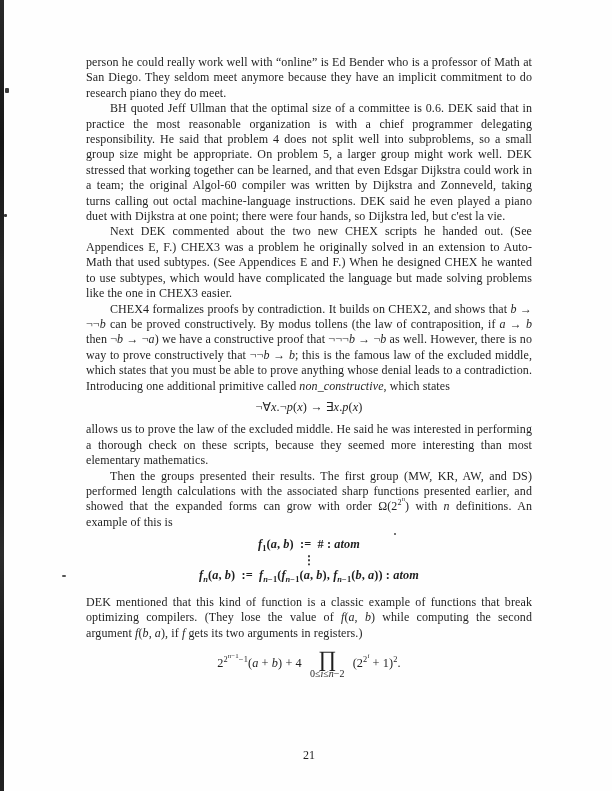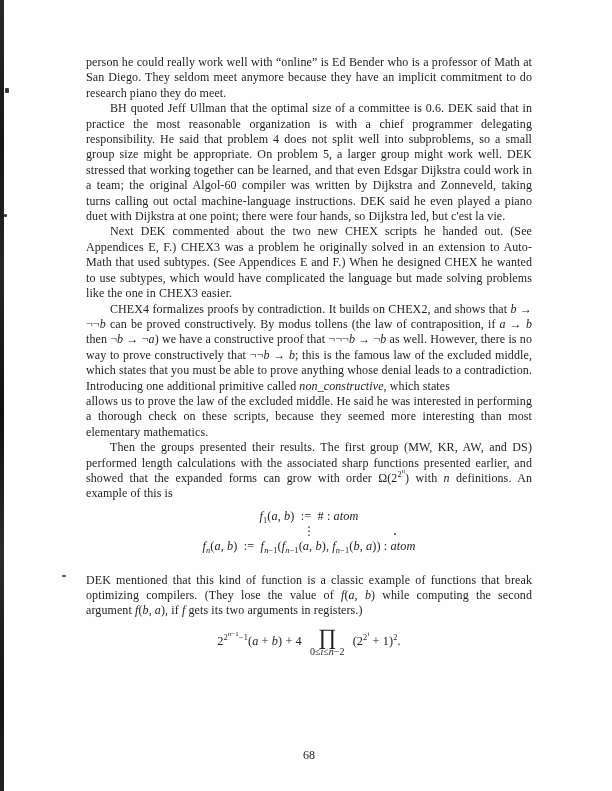--- a/index.html
+++ b/index.html
@@ -38,21 +38,21 @@
   sup { font-size: 68%; line-height: 0; }
   sup sup { font-size: 82%; }
   sub { font-size: 68%; line-height: 0; }
 
   .display-math {
     text-align: center;
     margin: 6px 0 7px 0;
     font-size: 12.3px;
     text-indent: 0 !important;
   }
-  .eq-block { margin: 7px 0 18px 0; }
+  .eq-block { margin: 7px 0 12px 0; font-weight: bold; }
   .eq-line { text-align: center; margin: 1px 0; font-size: 12.3px; }
   .eq-vdots { text-align: center; line-height: 13px; font-size: 12px; letter-spacing: 0; }
 
   .formula2 { margin-top: 8px; }
   .formula2 .seg { display: inline-block; vertical-align: middle; }
   .prod {
     display: inline-flex; flex-direction: column; align-items: center;
     vertical-align: middle; margin: 0 5px;
   }
   .prod-sym { font-size: 22px; line-height: 20px; }
@@ -79,20 +79,21 @@
   <div class="text-block">
 
     <p>person he could really work well with “online” is Ed Bender who is a professor of Math at San Diego. They seldom meet anymore because they have an implicit commitment to do research piano they do meet.</p>
 
     <p class="ind">BH quoted Jeff Ullman that the optimal size of a committee is 0.6. DEK said that in practice the most reasonable organization is with a chief programmer delegating responsibility. He said that problem 4 does not split well into subproblems, so a small group size might be appropriate. On problem 5, a larger group might work well. DEK stressed that working together can be learned, and that even Edsgar Dijkstra could work in a team; the original Algol-60 compiler was written by Dijkstra and Zonneveld, taking turns calling out octal machine-language instructions. DEK said he even played a piano duet with Dijkstra at one point; there were four hands, so Dijkstra led, but c'est la vie.</p>
 
     <p class="ind">Next DEK commented about the two new CHEX scripts he handed out. (See Appendices E, F.) CHEX3 was a problem he originally solved in an extension to Auto-Math that used subtypes. (See Appendices E and F.) When he designed CHEX he wanted to use subtypes, which would have complicated the language but made solving problems like the one in CHEX3 easier.</p>
 
     <p class="ind">CHEX4 formalizes proofs by contradiction. It builds on CHEX2, and shows that <i>b</i> → ¬¬<i>b</i> can be proved constructively. By modus tollens (the law of contraposition, if <i>a</i> → <i>b</i> then ¬<i>b</i> → ¬<i>a</i>) we have a constructive proof that ¬¬¬<i>b</i> → ¬<i>b</i> as well. However, there is no way to prove constructively that ¬¬<i>b</i> → <i>b</i>; this is the famous law of the excluded middle, which states that you must be able to prove anything whose denial leads to a contradiction. Introducing one additional primitive called <i>non_constructive</i>, which states</p>
 
+    <div class="display-math">¬∀<i>x</i>.¬<i>p</i>(<i>x</i>) → ∃<i>x</i>.<i>p</i>(<i>x</i>)</div>
 
     <p>allows us to prove the law of the excluded middle. He said he was interested in performing a thorough check on these scripts, because they seemed more interesting than most elementary mathematics.</p>
 
     <p class="ind">Then the groups presented their results. The first group (MW, KR, AW, and DS) performed length calculations with the associated sharp functions presented earlier, and showed that the expanded forms can grow with order Ω(2<sup>2<sup><i>n</i></sup></sup>) with <i>n</i> definitions. An example of this is</p>
 
     <div class="eq-block">
       <div class="eq-line"><i>f</i><sub>1</sub>(<i>a</i>, <i>b</i>) := # : <i>atom</i></div>
       <div class="eq-line eq-vdots">⋮</div>
       <div class="eq-line"><i>f</i><sub><i>n</i></sub>(<i>a</i>, <i>b</i>) := <i>f</i><sub><i>n</i>−1</sub>(<i>f</i><sub><i>n</i>−1</sub>(<i>a</i>, <i>b</i>), <i>f</i><sub><i>n</i>−1</sub>(<i>b</i>, <i>a</i>)) : <i>atom</i></div>
     </div>
@@ -104,15 +105,15 @@
       <span class="seg">2<sup>2<sup><i>n</i>−1</sup>−1</sup>(<i>a</i> + <i>b</i>) + 4</span>
       <span class="prod">
         <span class="prod-sym">∏</span>
         <span class="prod-sub">0≤<i>i</i>≤<i>n</i>−2</span>
       </span>
       <span class="seg">(2<sup>2<sup><i>i</i></sup></sup> + 1)<sup>2</sup>.</span>
     </div>
 
   </div>
 
-  <div class="page-number">68</div>
+  <div class="page-number">21</div>
 
 </div>
 
 </body></html>

